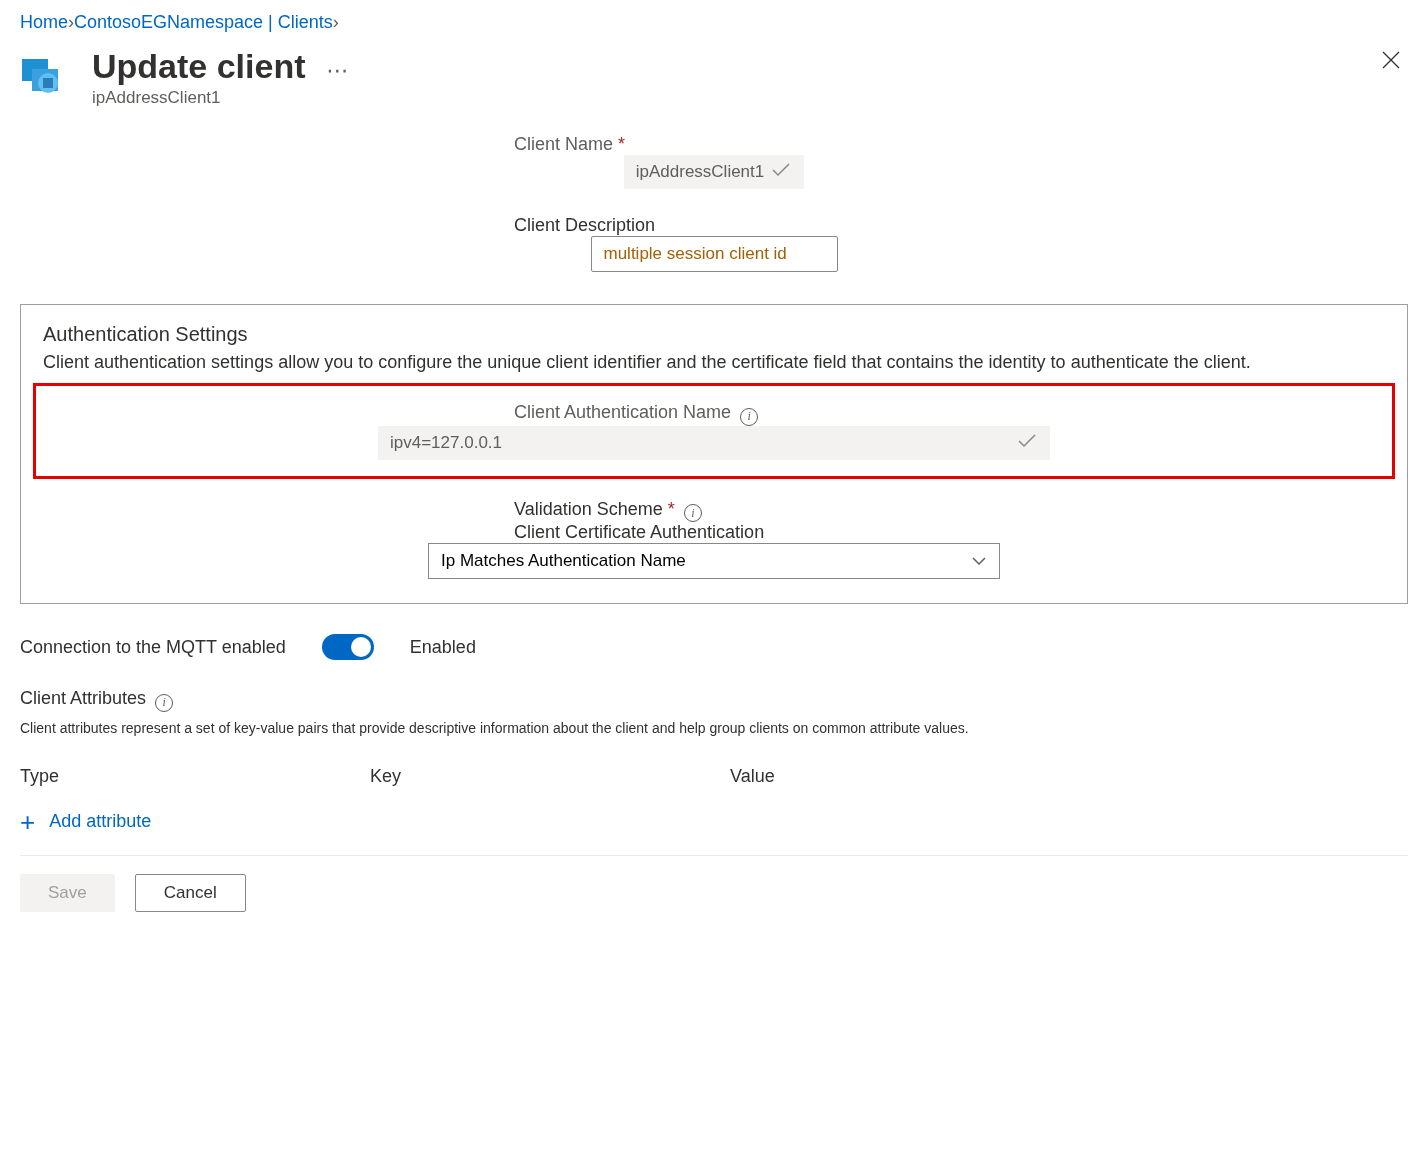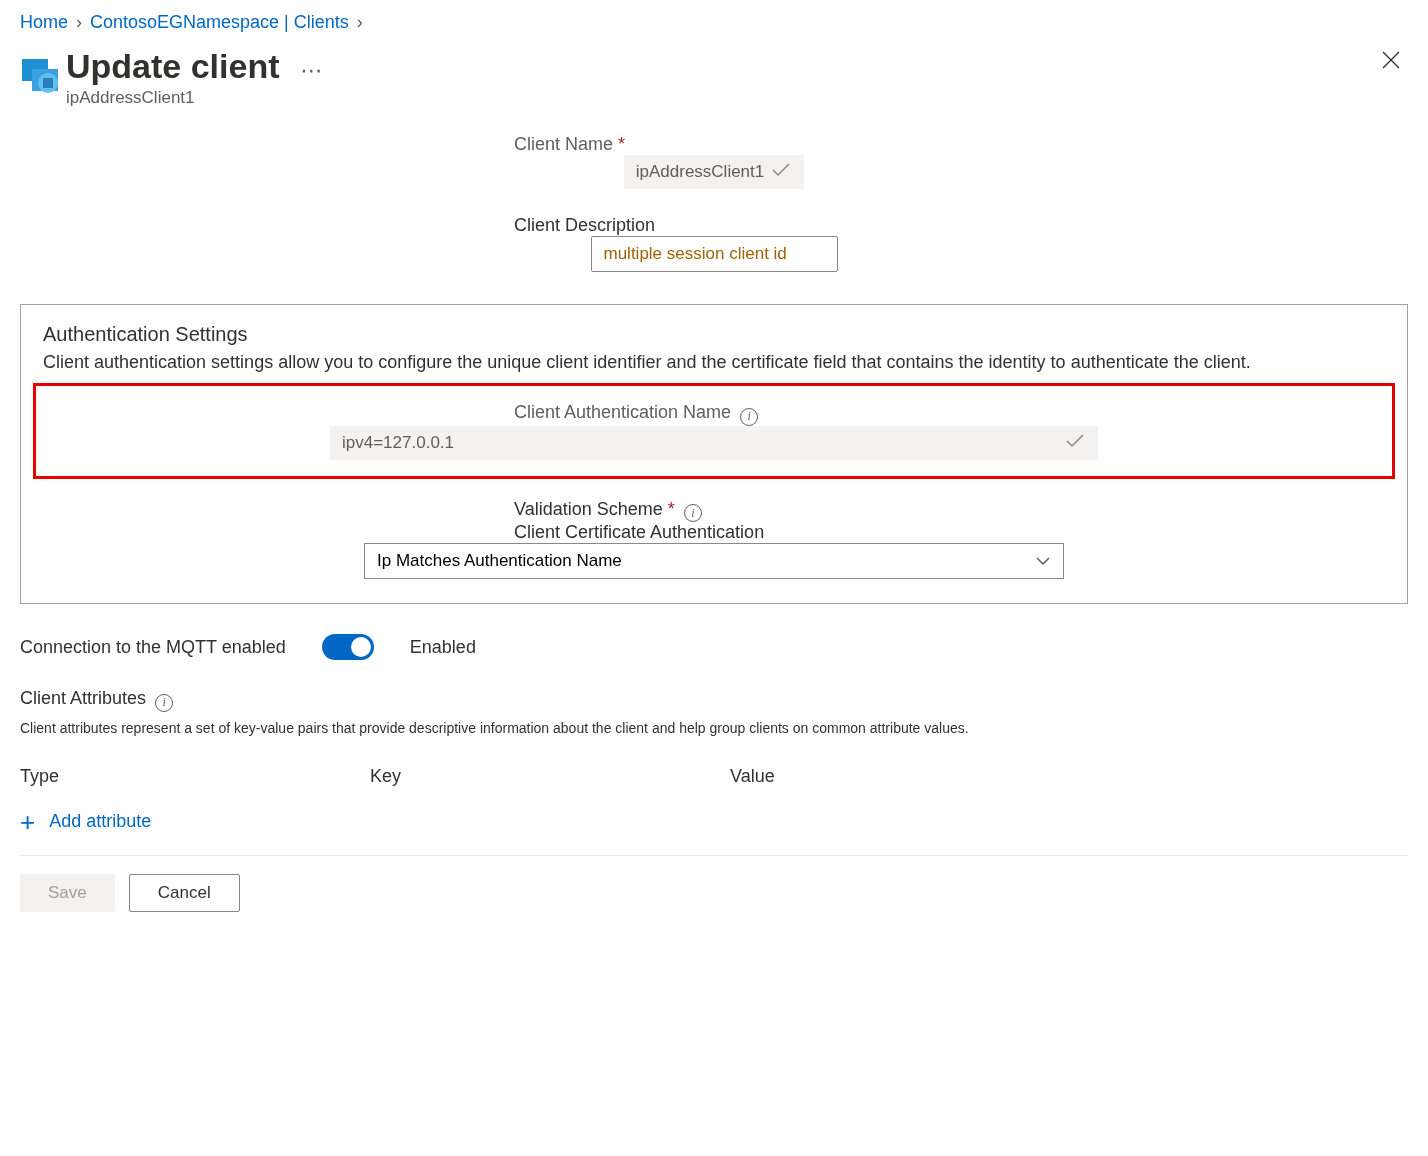--- a/index.html
+++ b/index.html
@@ -11,36 +11,35 @@
     color: #323130;
     background: #fff;
     width: 1428px;
   }
   a { color: #0068c4; text-decoration: none; }
 
   
   .breadcrumb {
     display: flex;
     align-items: center;
-    gap: 8px;
     font-size: 18px;
     margin-bottom: 14px;
   }
   .breadcrumb .sep { color: #605e5c; }
 
   
   .header-row {
     display: flex;
     align-items: flex-start;
     justify-content: space-between;
   }
   .title-block {
     display: flex;
     align-items: flex-start;
-    gap: 4px;
+    gap: 30px;
   }
   .title-icon {
     width: 42px;
     height: 42px;
     margin-top: 6px;
     flex-shrink: 0;
   }
   .title-text h1 {
     margin: 0;
     font-size: 34px;
@@ -136,21 +135,21 @@
   .highlight-row {
     border: 3px solid #e60000;
     padding: 16px 16px;
     margin: 10px -10px 0 -10px;
   }
   .highlight-row .form-row { margin-top: 0; }
   .inside-row { margin-top: 20px; }
 
   .select-wrap {
     position: relative;
-    width: 700px;
+    width: 572px;
   }
   .select-ctrl {
     width: 100%;
     padding: 7px 40px 7px 12px;
     font-size: 17px;
     font-family: inherit;
     border: 1px solid #8a8886;
     background: #fff;
     cursor: pointer;
     text-align: left;
@@ -241,21 +240,21 @@
     line-height: 1;
     font-weight: 300;
   }
 
   
   .footer {
     border-top: 1px solid #edebe9;
     margin-top: 20px;
     padding-top: 18px;
     display: flex;
-    gap: 14px;
+    gap: 20px;
   }
   .btn {
     padding: 8px 28px;
     font-size: 17px;
     font-family: inherit;
     border-radius: 2px;
     cursor: pointer;
   }
   .btn-save {
     background: #f3f2f1;
@@ -331,21 +330,21 @@
   <h2>Authentication Settings</h2>
   <div class="auth-desc">Client authentication settings allow you to configure the unique client identifier and the certificate field that contains the identity to authenticate the client.</div>
 
   <div class="highlight-row">
     <div class="form-row">
       <div class="lbl">
         <span>Client Authentication Name</span>
         <span class="info-icon">i</span>
       </div>
       <div class="ctrl">
-        <div class="ro-wrap" style="width:768px">
+        <div class="ro-wrap" style="width:672px">
           <div class="readonly-input">ipv4=127.0.0.1</div>
           <span class="ro-check">
             <svg width="18" height="14" viewBox="0 0 18 14" fill="none" stroke="#8a8886" stroke-width="1.5">
                 <polyline points="1,7 6,12 17,1"></polyline>
               </svg>
           </span>
         </div>
       </div>
     </div>
   </div>

